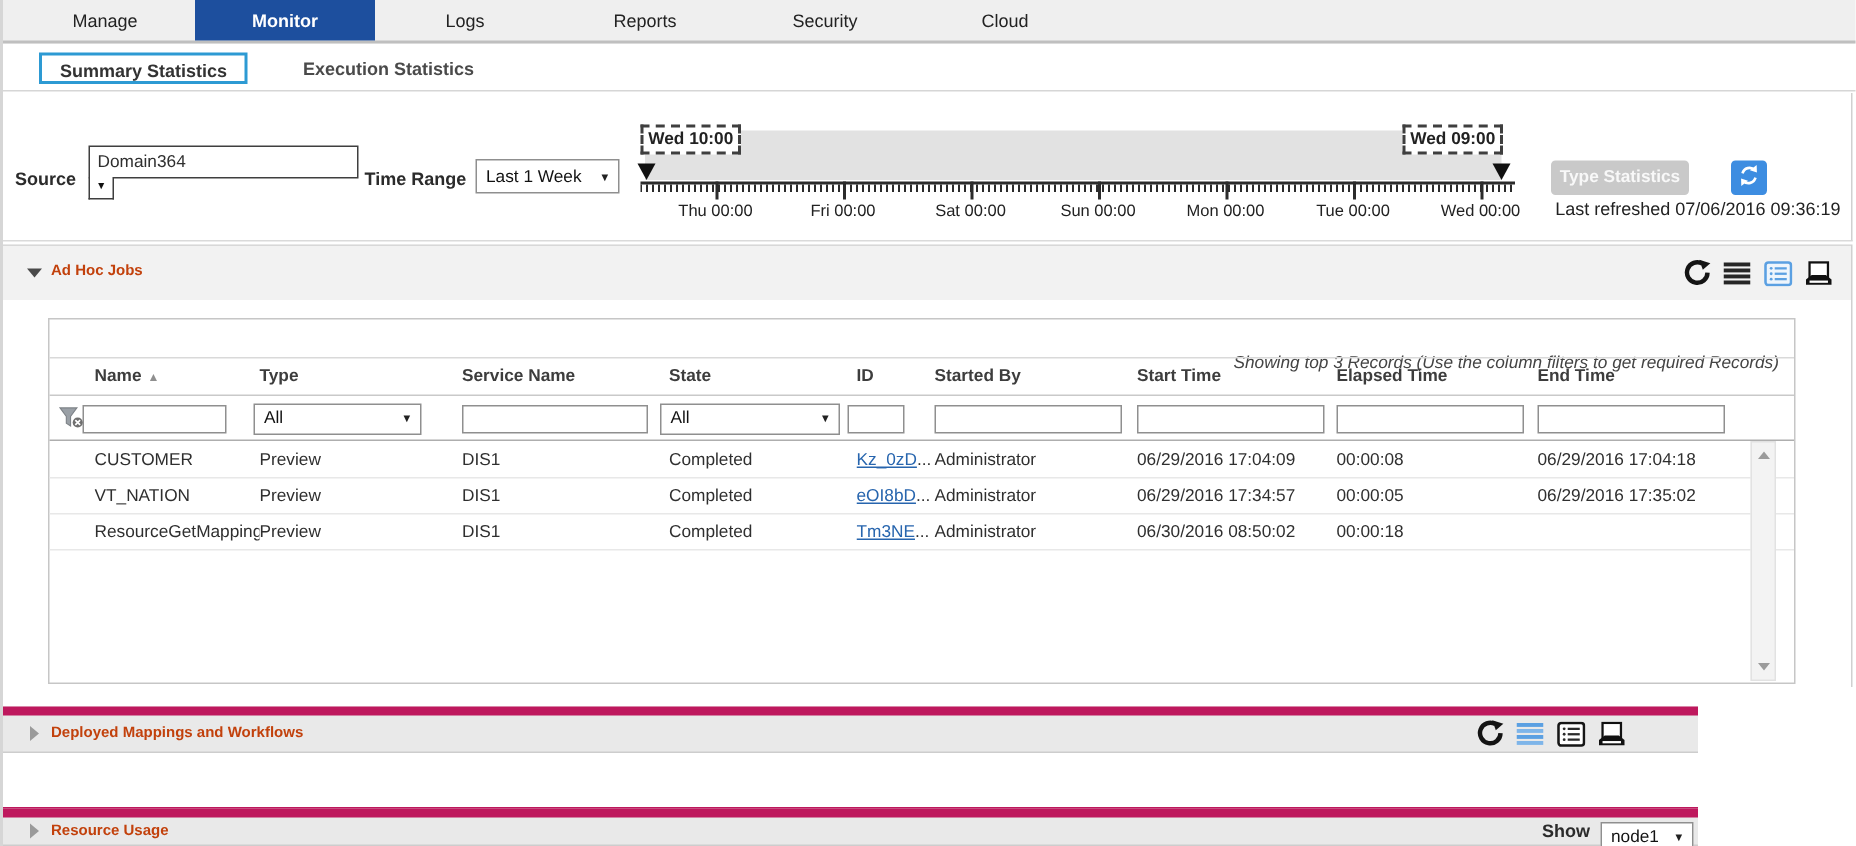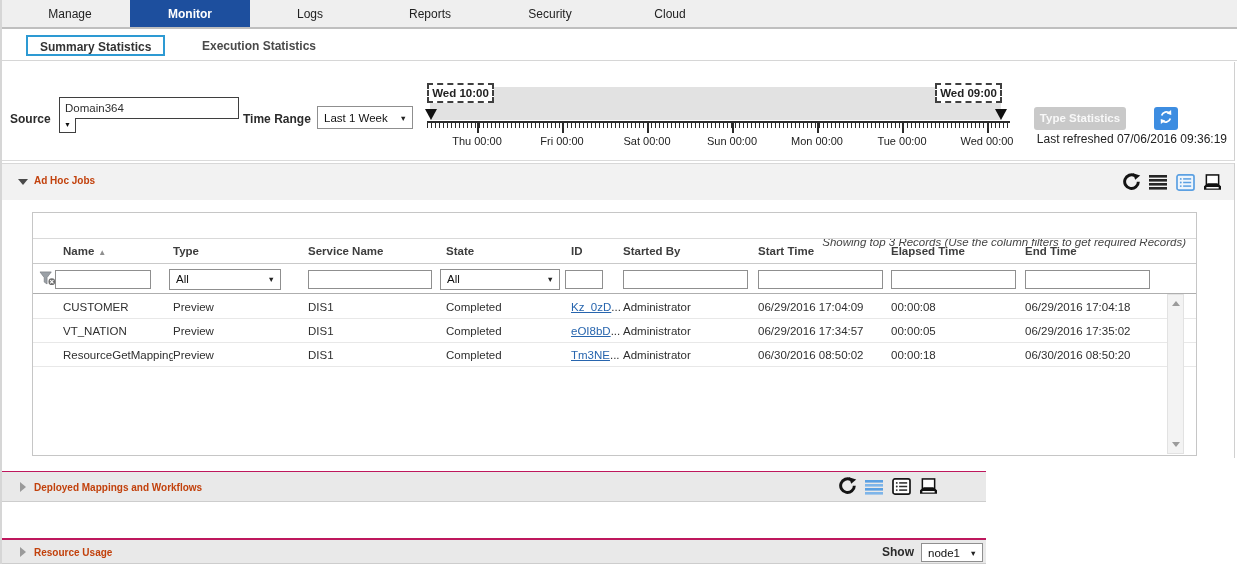--- a/index.html
+++ b/index.html
@@ -105,22 +105,22 @@
   .drow > div { overflow:hidden; white-space:nowrap; }
   a.idlink { color:#2765ae; text-decoration:underline; cursor:pointer; }
   .vscroll { position:absolute; top:81px; bottom:1px; right:12px; width:17px; background:#f3f3f3;
              border:1px solid #e2e2e2; }
   .sb-up, .sb-dn { position:absolute; left:50%; margin-left:-4px; width:0; height:0;
                    border-left:4px solid transparent; border-right:4px solid transparent; }
   .sb-up { top:6px; border-bottom:5px solid #9b9b9b; }
   .sb-dn { bottom:6px; border-top:5px solid #9b9b9b; }
 
   
-  .band { position:absolute; left:0; width:984px; background:#e9e9e9;
-          border-top:1px solid #be185d; border-bottom:1px solid #cdcdcd; }
+  .band { position:absolute; left:0; width:1130px; background:#e9e9e9;
+          border-top:6px solid #be185d; border-bottom:1px solid #cdcdcd; }
   .band .sec-title { position:absolute; left:32px; top:50%; transform:translateY(-50%); }
   .band .iconrow { right:48px; top:50%; transform:translateY(-50%); }
   #band-deployed { top:471px; height:31px; }
   #band-requests { top:505px; height:31px;margin-top:33px; }
   #band-resource { top:539px; height:25px; }
   .show-label { position:absolute; right:72px; top:50%; transform:translateY(-50%); font-weight:bold; color:#2b2b2b; }
   .show-select { position:absolute; right:3px; top:3px; width:62px; height:19px; }
 </style>
 </head>
 <body>
@@ -298,21 +298,20 @@
         </div>
         <div class="drow tgrid">
           <div>ResourceGetMapping</div>
             <div>Preview</div>
           <div>DIS1</div>
             <div>Completed</div>
           <div><a class="idlink">Tm3NE</a><span>...</span></div>
           <div>Administrator</div>
             <div>06/30/2016 08:50:02</div>
           <div>00:00:18</div>
-            <div>06/30/2016 08:50:20</div>
         </div>
       </div>
 
       <div class="vscroll">
         <span class="sb-up"></span>
         <span class="sb-dn"></span>
       </div>
     </div>
   </div>
 

